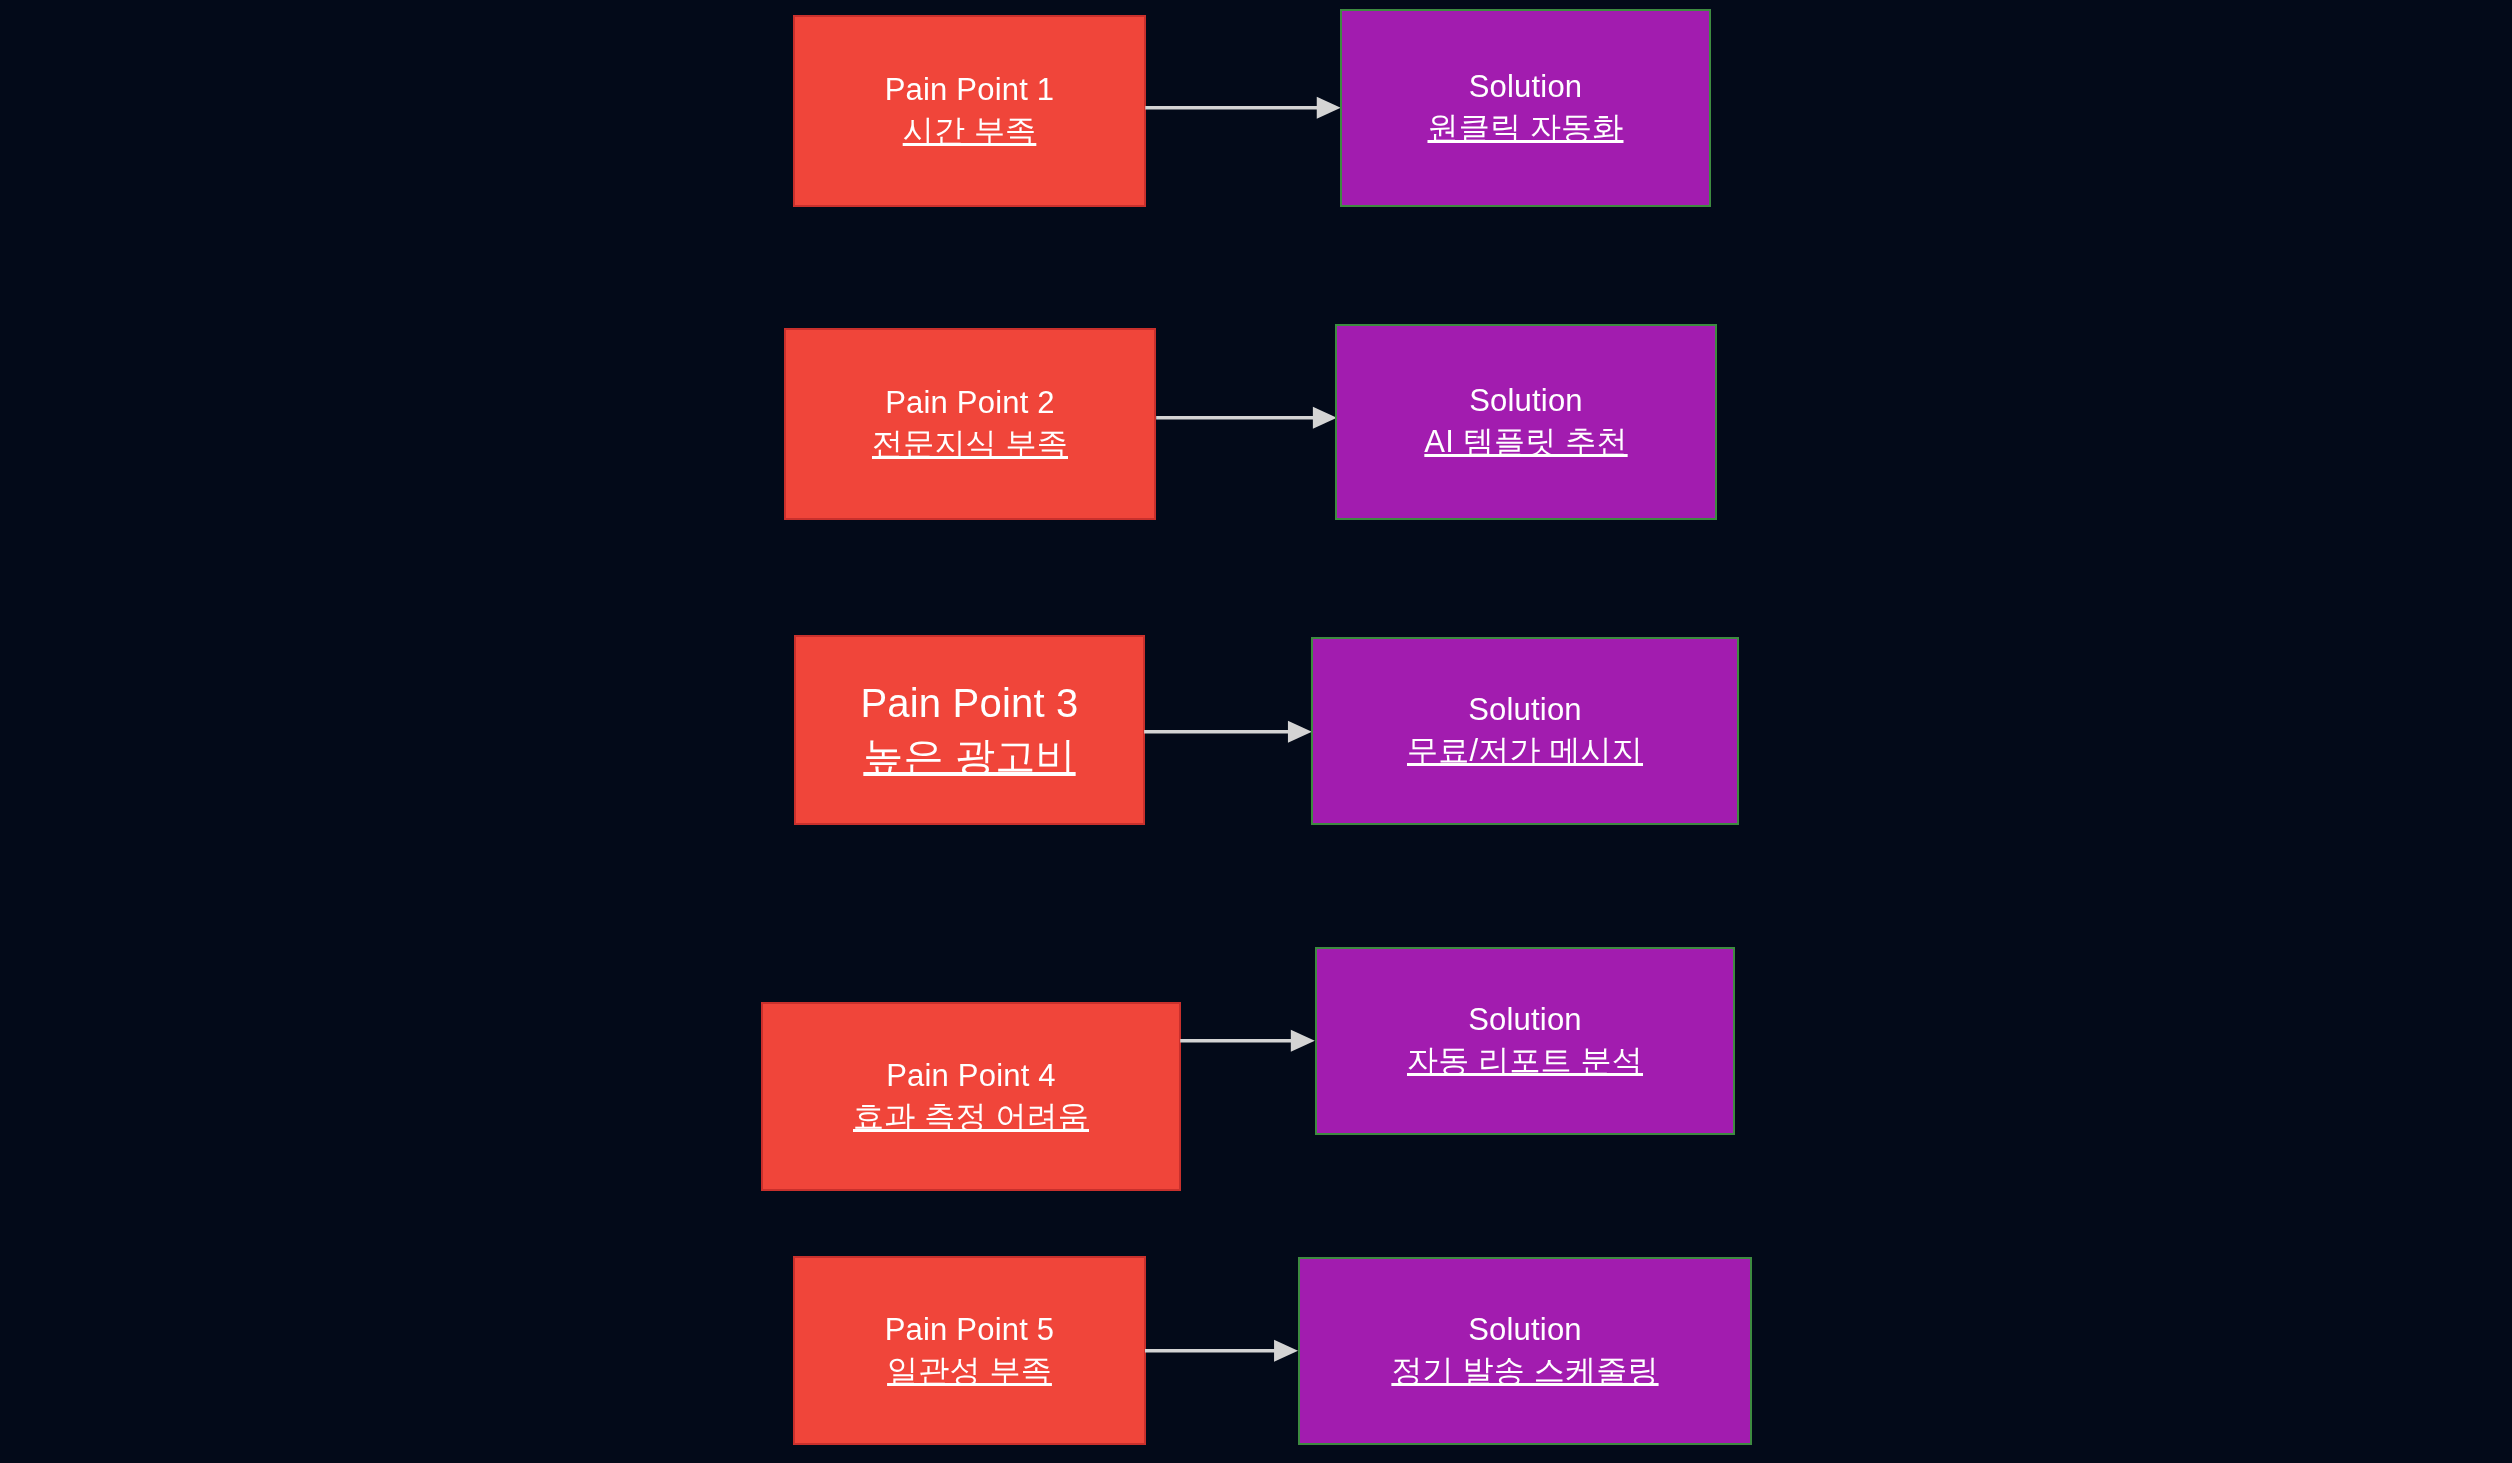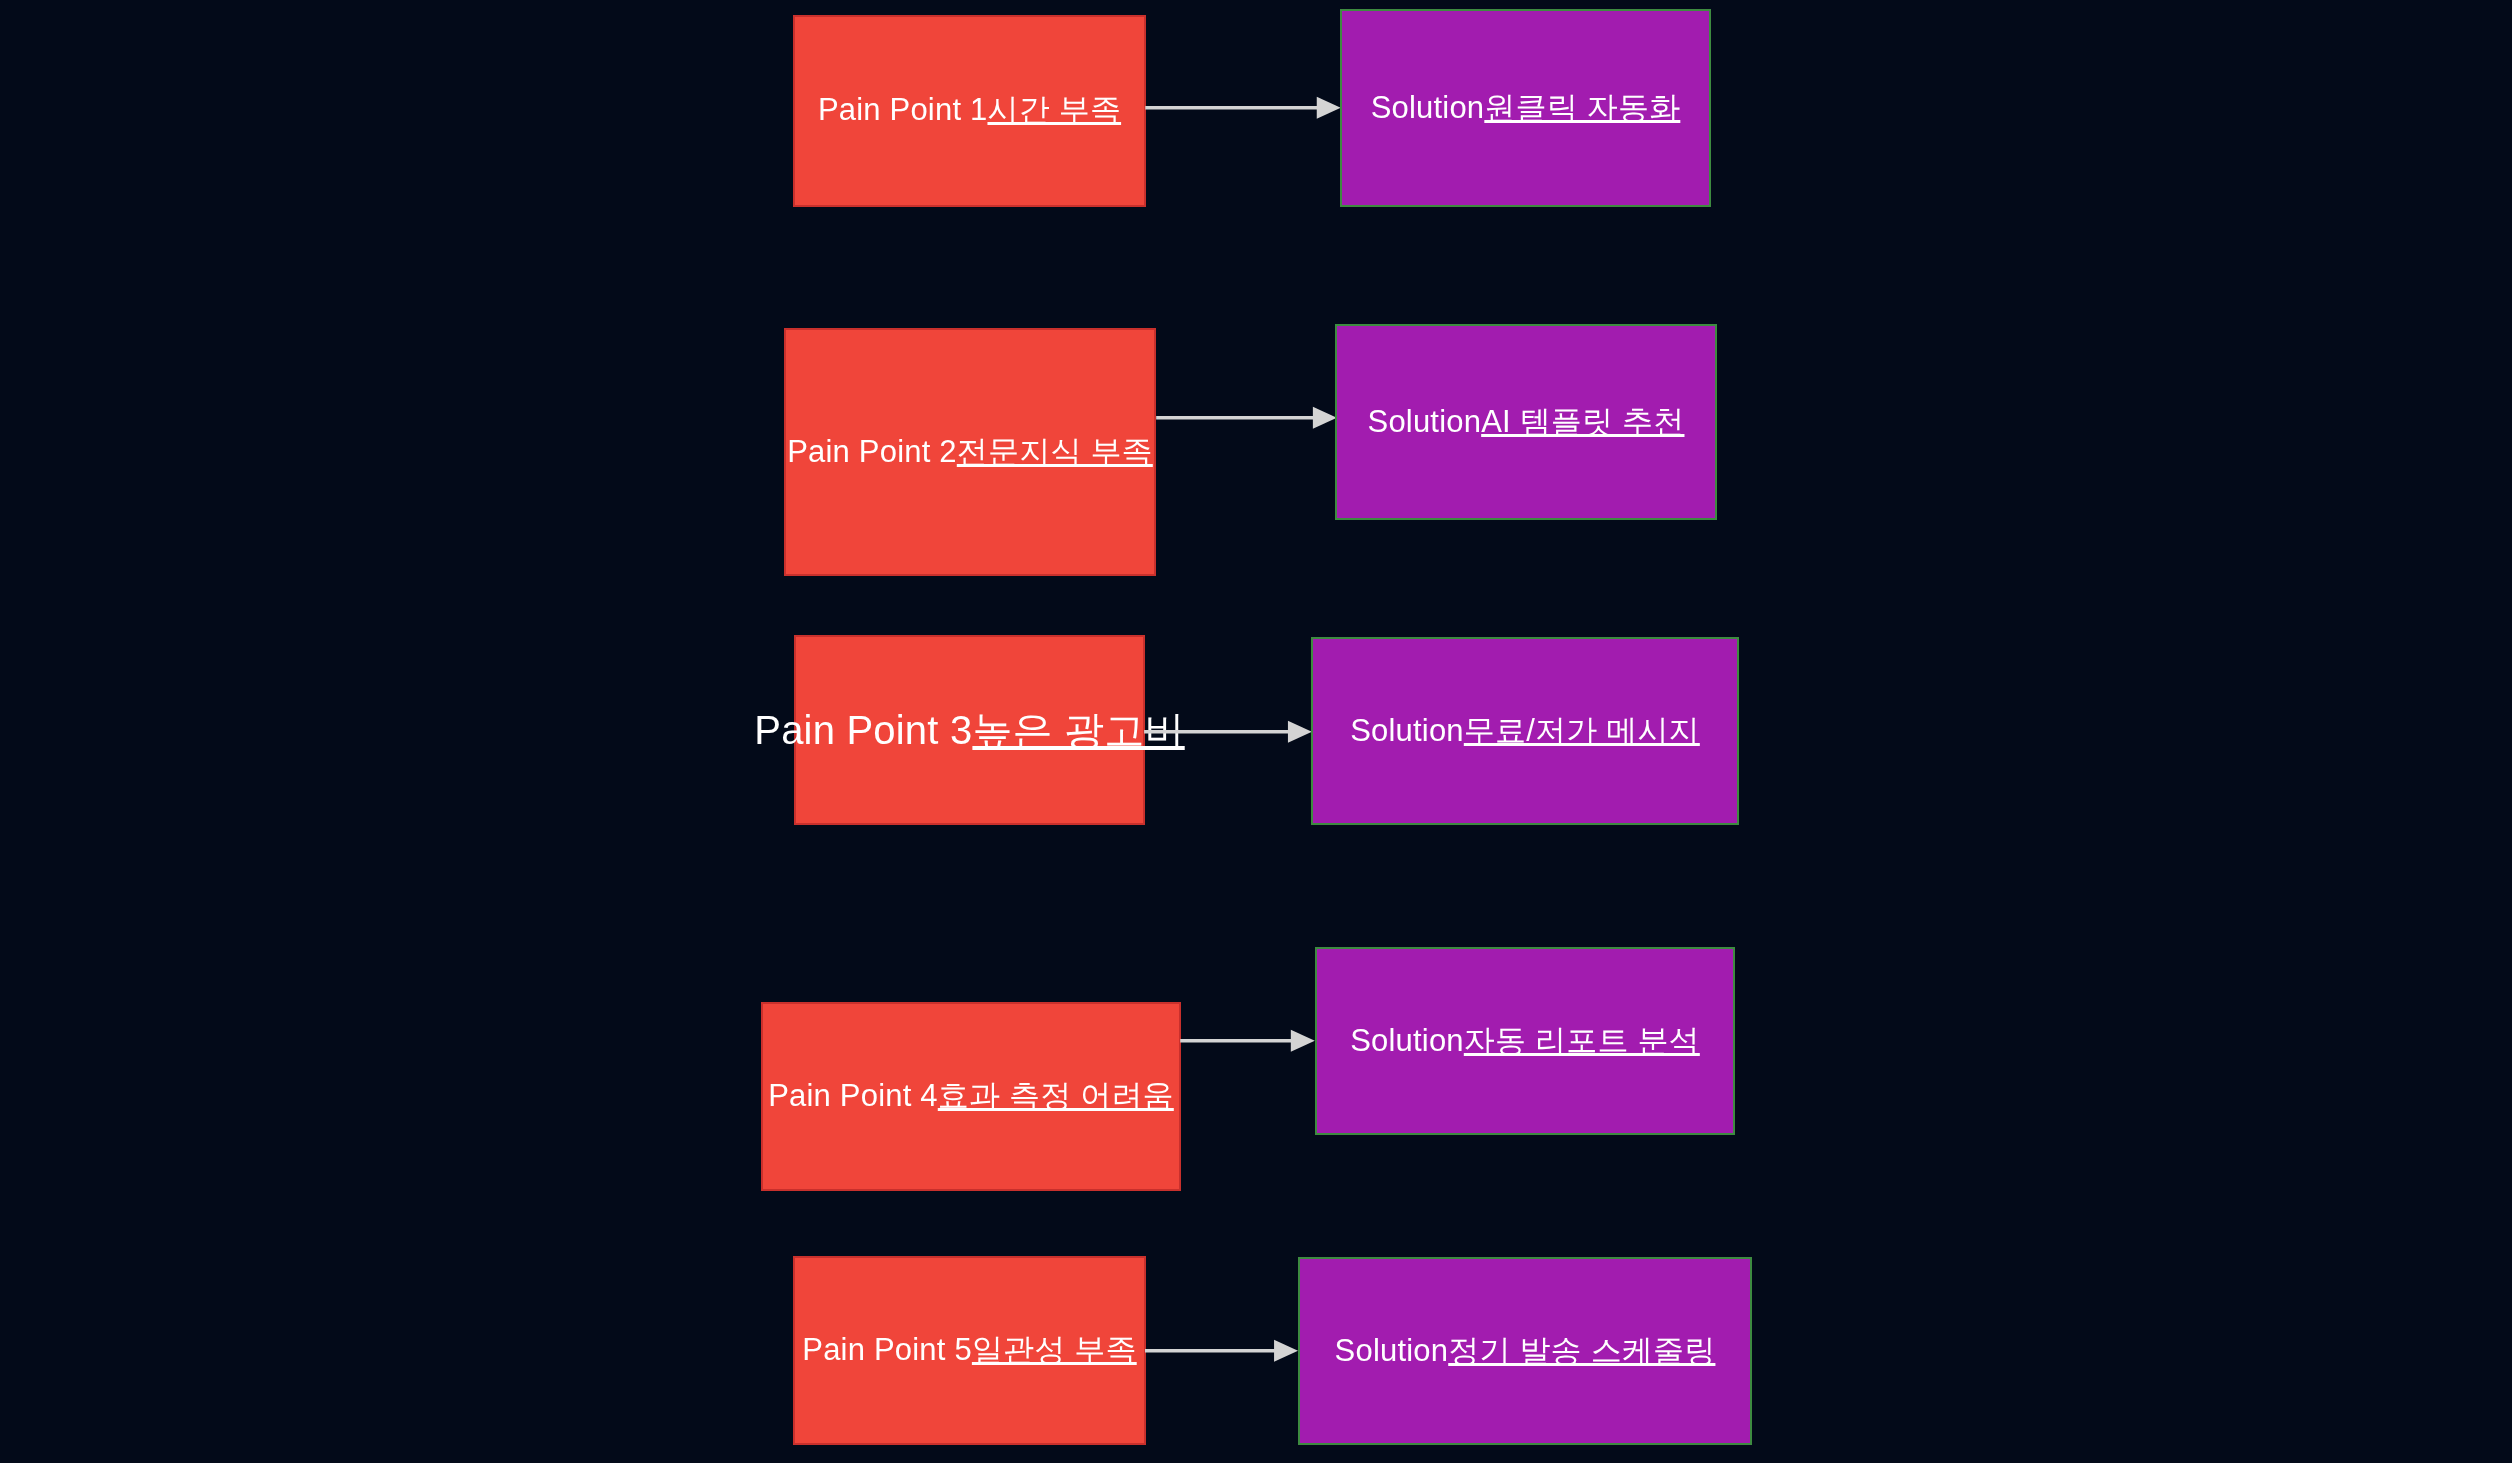--- a/index.html
+++ b/index.html
@@ -16,21 +16,21 @@
   #diagram {
     position: relative;
     width: 2512px;
     height: 1464px;
     background: #030a19;
   }
   .node {
     position: absolute;
     box-sizing: border-box;
     display: flex;
-    flex-direction: row;
+    flex-direction: column;
     align-items: center;
     justify-content: center;
     text-align: center;
     color: #ffffff;
     line-height: 1.32;
     letter-spacing: 0.2px;
   }
   .node .line1 {
     white-space: nowrap;
   }
@@ -68,21 +68,21 @@
     <svg width="196" height="29.5" viewBox="0 0 212 32" aria-hidden="true">
       <line x1="0" y1="16" x2="188" y2="16" stroke="#d4d4d4" stroke-width="4"></line>
       <polygon points="186,4 212,16 186,28" fill="#d4d4d4"></polygon>
     </svg>
   </div>
   <div class="node solution" style="left:1340px; top:9.2px; width:371px; height:198px; font-size:31px;">
     <span class="line1">Solution</span>
     <span class="line2">원클릭 자동화</span>
   </div>
 
-  <div class="node pain" style="left:784px; top:328px; width:372px; height:248px; font-size:31px;">
+  <div class="node pain" style="left:784px; top:328px; width:372px; height:192px; font-size:31px;">
     <span class="line1">Pain Point 2</span>
     <span class="line2">전문지식 부족</span>
   </div>
   <div class="edge" style="left:1156px; top:403px; width:181px; height:29.5px;">
     <svg width="181" height="29.5" viewBox="0 0 196 32" aria-hidden="true">
       <line x1="0" y1="16" x2="172" y2="16" stroke="#d4d4d4" stroke-width="4"></line>
       <polygon points="170,4 196,16 170,28" fill="#d4d4d4"></polygon>
     </svg>
   </div>
   <div class="node solution" style="left:1335px; top:324px; width:382px; height:196px; font-size:31px;">

